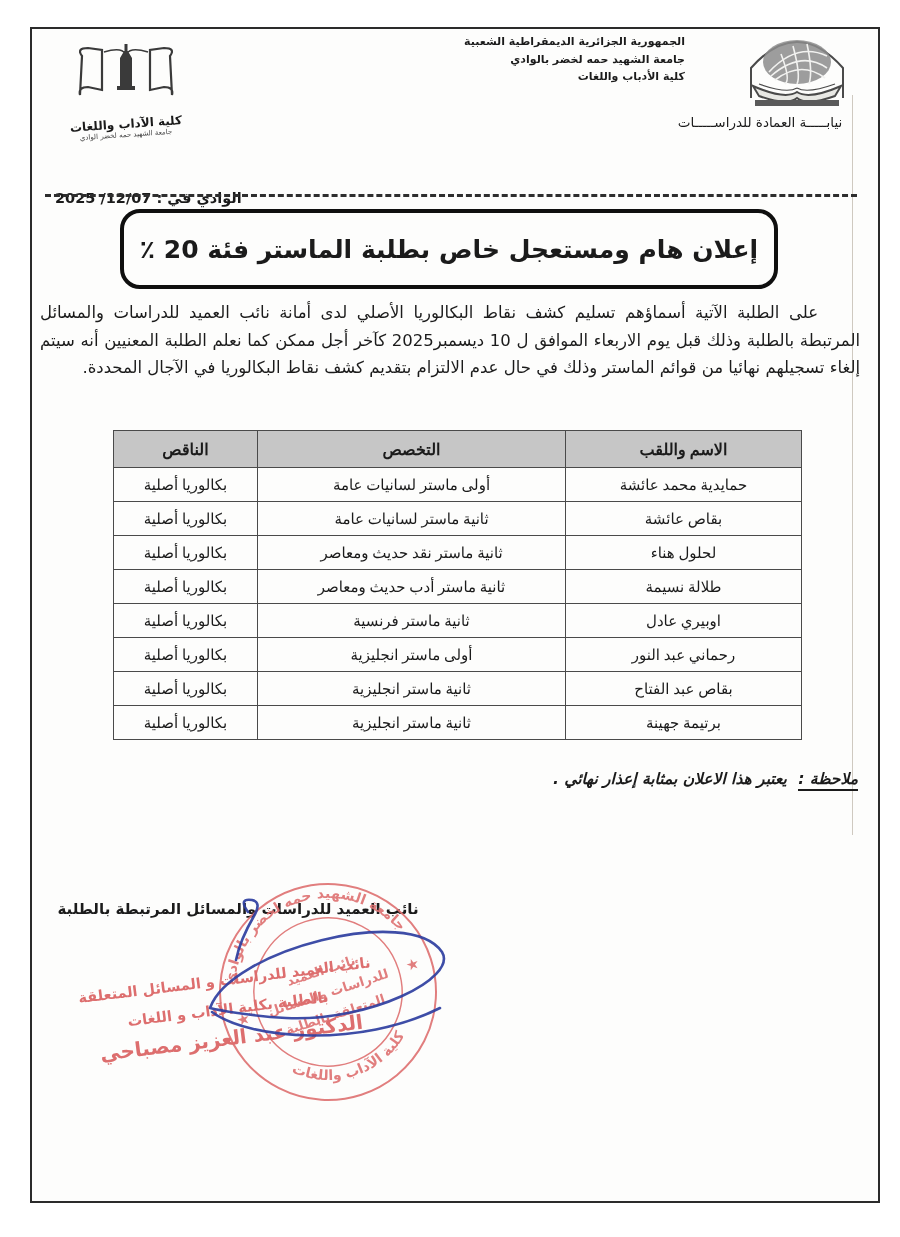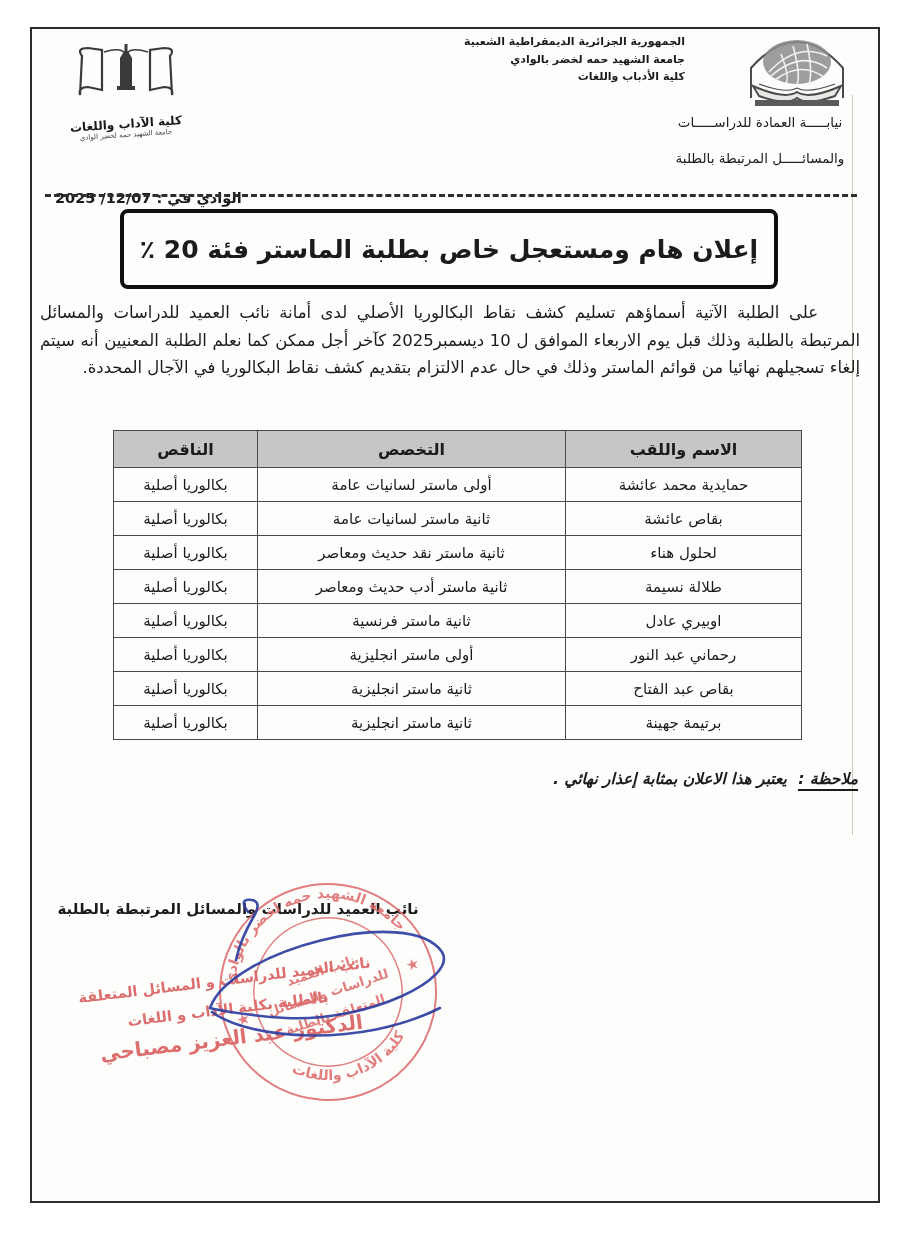--- a/index.html
+++ b/index.html
@@ -28,38 +28,38 @@
     position:absolute;left:55px;top:150px;font-weight:bold;font-size:14.5px;direction:rtl;margin-top:40px;
   }
   .crease{position:absolute;left:852px;top:95px;width:1px;height:740px;background:#cfc9c0;}
   .dashes{
     position:absolute;left:45px;top:194px;width:812px;height:0;
     border-top:3px dashed #2e2e2e;
   }
   
   .title-box{
     position:absolute;left:120px;top:209px;width:650px;height:72px;
-    border:4px solid #0f0f0f;border-radius:8px;background:#fdfdfc;
+    border:4px solid #0f0f0f;border-radius:20px;background:#fdfdfc;
     display:flex;align-items:center;justify-content:center;
   }
   .title-box .t{font-size:25px;font-weight:bold;direction:rtl;letter-spacing:.5px;}
   
   .body-par{
     position:absolute;left:40px;top:299px;width:820px;direction:rtl;
     font-size:16.5px;line-height:27.5px;text-align:justify;text-indent:42px;
   }
   
   table.roster{
     position:absolute;left:113px;top:430px;width:688px;direction:rtl;
     border-collapse:collapse;table-layout:fixed;
     font-size:15px;
   }
   table.roster th,table.roster td{
     border:1.5px solid #4a4a4a;text-align:center;vertical-align:middle;
-    height:33px;padding:0 4px;overflow:hidden;
+    height:33px;padding:0 4px;overflow:hidden;font-family:Liberation Serif, serif;
   }
   table.roster th{background:var(--th-bg,#c6c6c6);font-weight:bold;font-size:16px;height:36px;}
   col.c-name{width:236px;} col.c-spec{width:308px;} col.c-miss{width:144px;}
   
   .note{
     position:absolute;left:40px;top:770px;width:818px;direction:rtl;
     font-size:15.5px;font-weight:bold;font-style:italic;
   }
   .note .lbl{border-bottom:2.5px solid #1b1b1b;padding-bottom:1px;margin-left:6px;}
   
@@ -120,21 +120,20 @@
       </g>
       <path d="M20 58 q32 14 44 6 q12 8 44 -6 l-6 10 q-28 10 -38 2 q-10 8 -38 -2 z" fill="#e8e8e4"></path>
       <path d="M26 56 q28 10 38 4 M102 56 q-28 10 -38 4" stroke-width="1.2"></path>
     </g>
     <rect x="22" y="72" width="84" height="6" fill="#5a5a5a"></rect>
   </svg>
 </div>
 
 <div class="office">
   <div>نيابـــــة العمادة للدراســـــات</div>
-  <div>والمسائـــــل المرتبطة بالطلبة</div>
 </div>
 
 <div class="dateline">
   <span>الوادي في :</span>
   <span dir="ltr">2025 /12/07</span>
 </div>
 
 <div class="crease"></div>
 <div class="dashes"></div>
 

